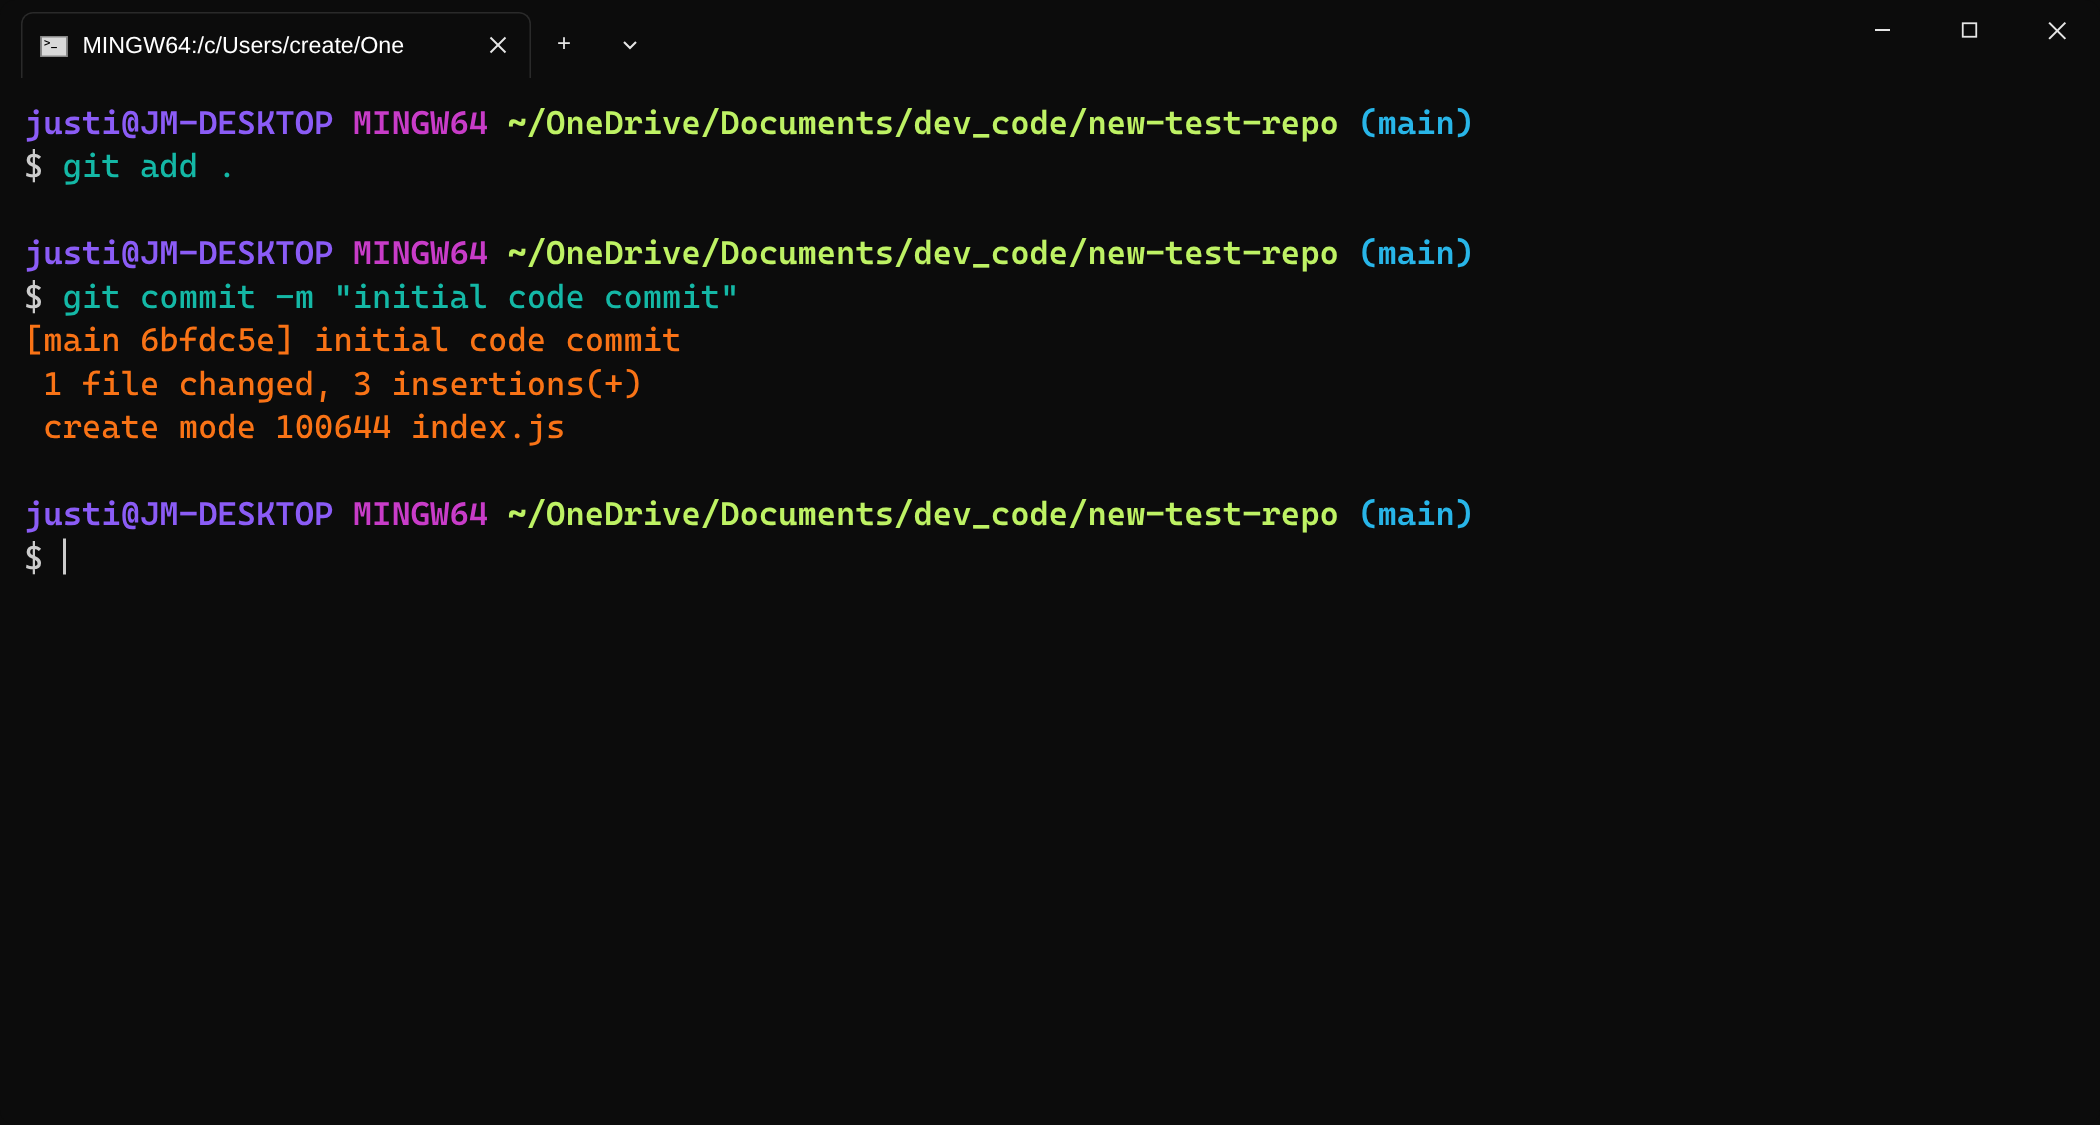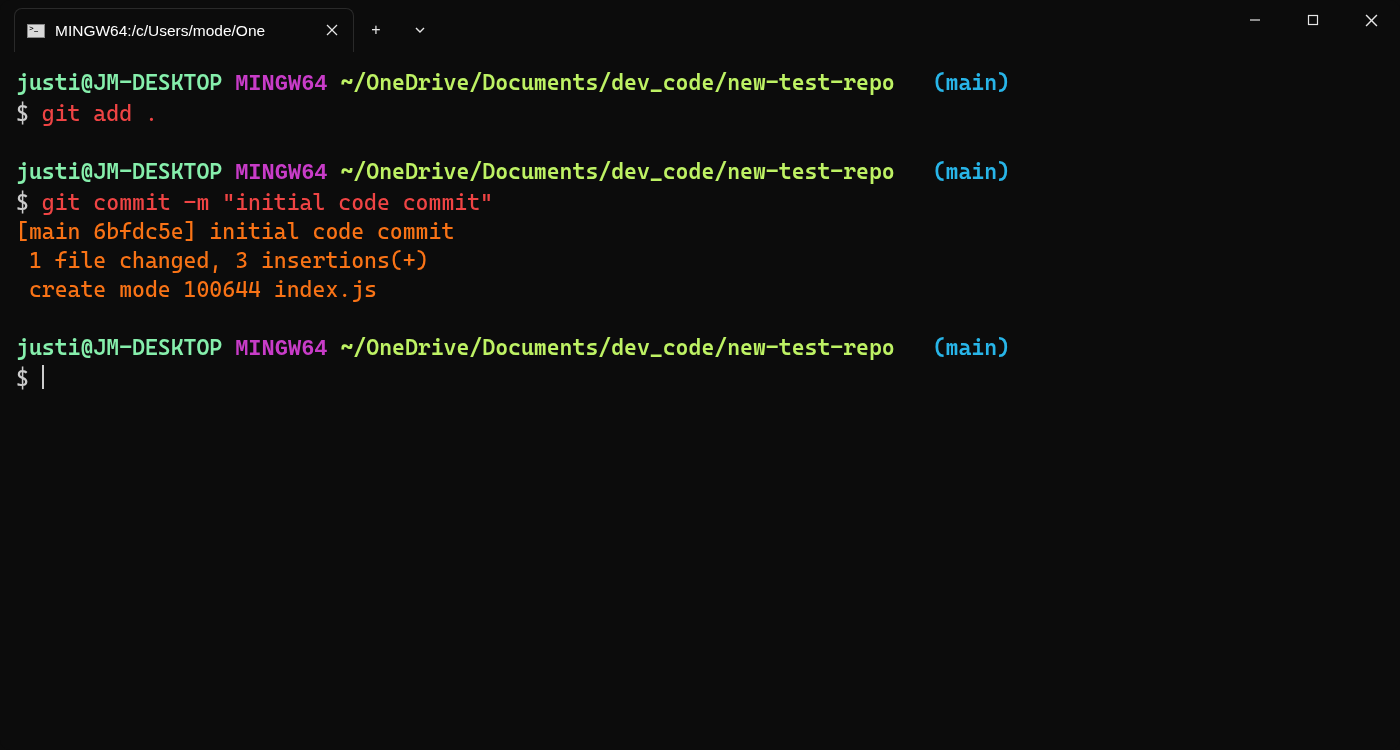--- a/index.html
+++ b/index.html
@@ -101,43 +101,43 @@
   .win-btn svg { display: block; }
   .terminal {
     padding: 12px 16px 16px 16px;
     height: calc(100% - 56px);
     font-size: 22px;
     line-height: 1.32;
     white-space: pre;
     color: #cccccc;
     background: #0c0c0c;
   }
-  .green   { color: #86efac; font-weight: 600; }
-  .purple  { color: #c83cc8; font-weight: 600; font-family: Liberation Mono, monospace; }
+  .green   { color: #8b5cf6; font-weight: 600; }
+  .purple  { color: #c83cc8; font-weight: 600; }
   .yellow  { color: #bef264; font-weight: 600; }
-  .cyan    { color: #28b5e8; font-weight: 600; margin-left: 25px; }
+  .cyan    { color: #28b5e8; font-weight: 600; }
   .out     { color: #f97316; }
   .prompt-dollar { color: #cccccc; }
-  .cmd-text { color: #ef4444; }
+  .cmd-text { color: #14b8a6; }
   .cursor {
     display: inline-block;
     width: 2px;
     height: 24px;
     background: #cccccc;
     vertical-align: text-bottom;
     margin-bottom: 2px;
   }
 </style>
 </head>
 <body>
 
 <div class="titlebar">
   <div class="tab">
     <div class="icon-box">&gt;_</div>
-    <div class="tab-title">MINGW64:/c/Users/mode/One</div>
+    <div class="tab-title">MINGW64:/c/Users/create/One</div>
     <div class="tab-close">
       <svg width="12" height="12" viewBox="0 0 12 12">
         <line x1="1" y1="1" x2="11" y2="11" stroke="#e6e6e6" stroke-width="1.3"></line>
         <line x1="11" y1="1" x2="1" y2="11" stroke="#e6e6e6" stroke-width="1.3"></line>
       </svg>
     </div>
   </div>
   <div class="tab-actions">
     <div class="tab-action">+</div>
     <div class="tab-action">

